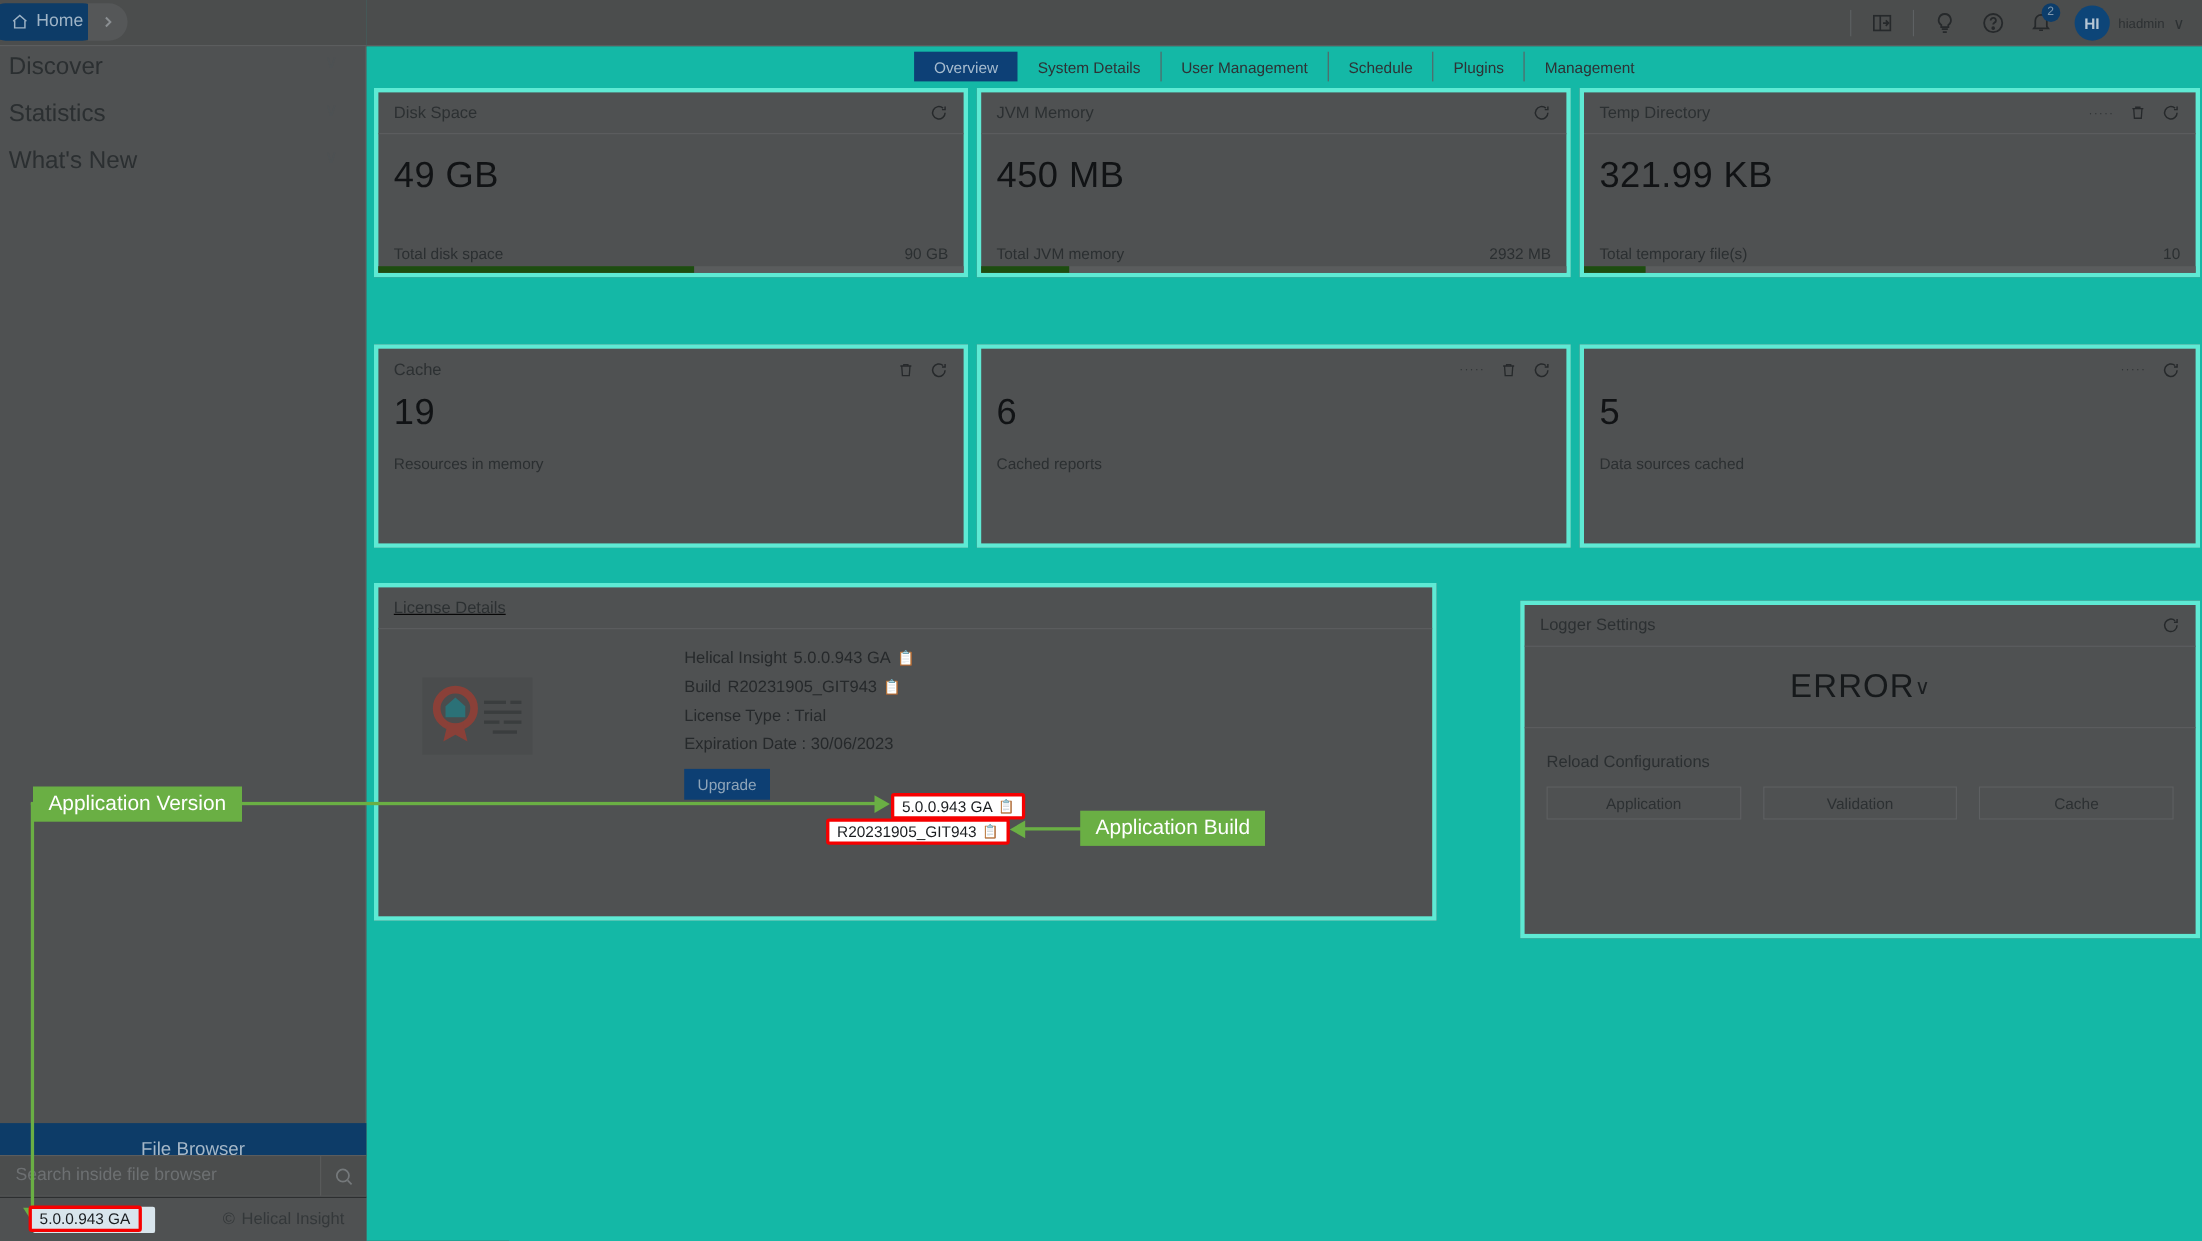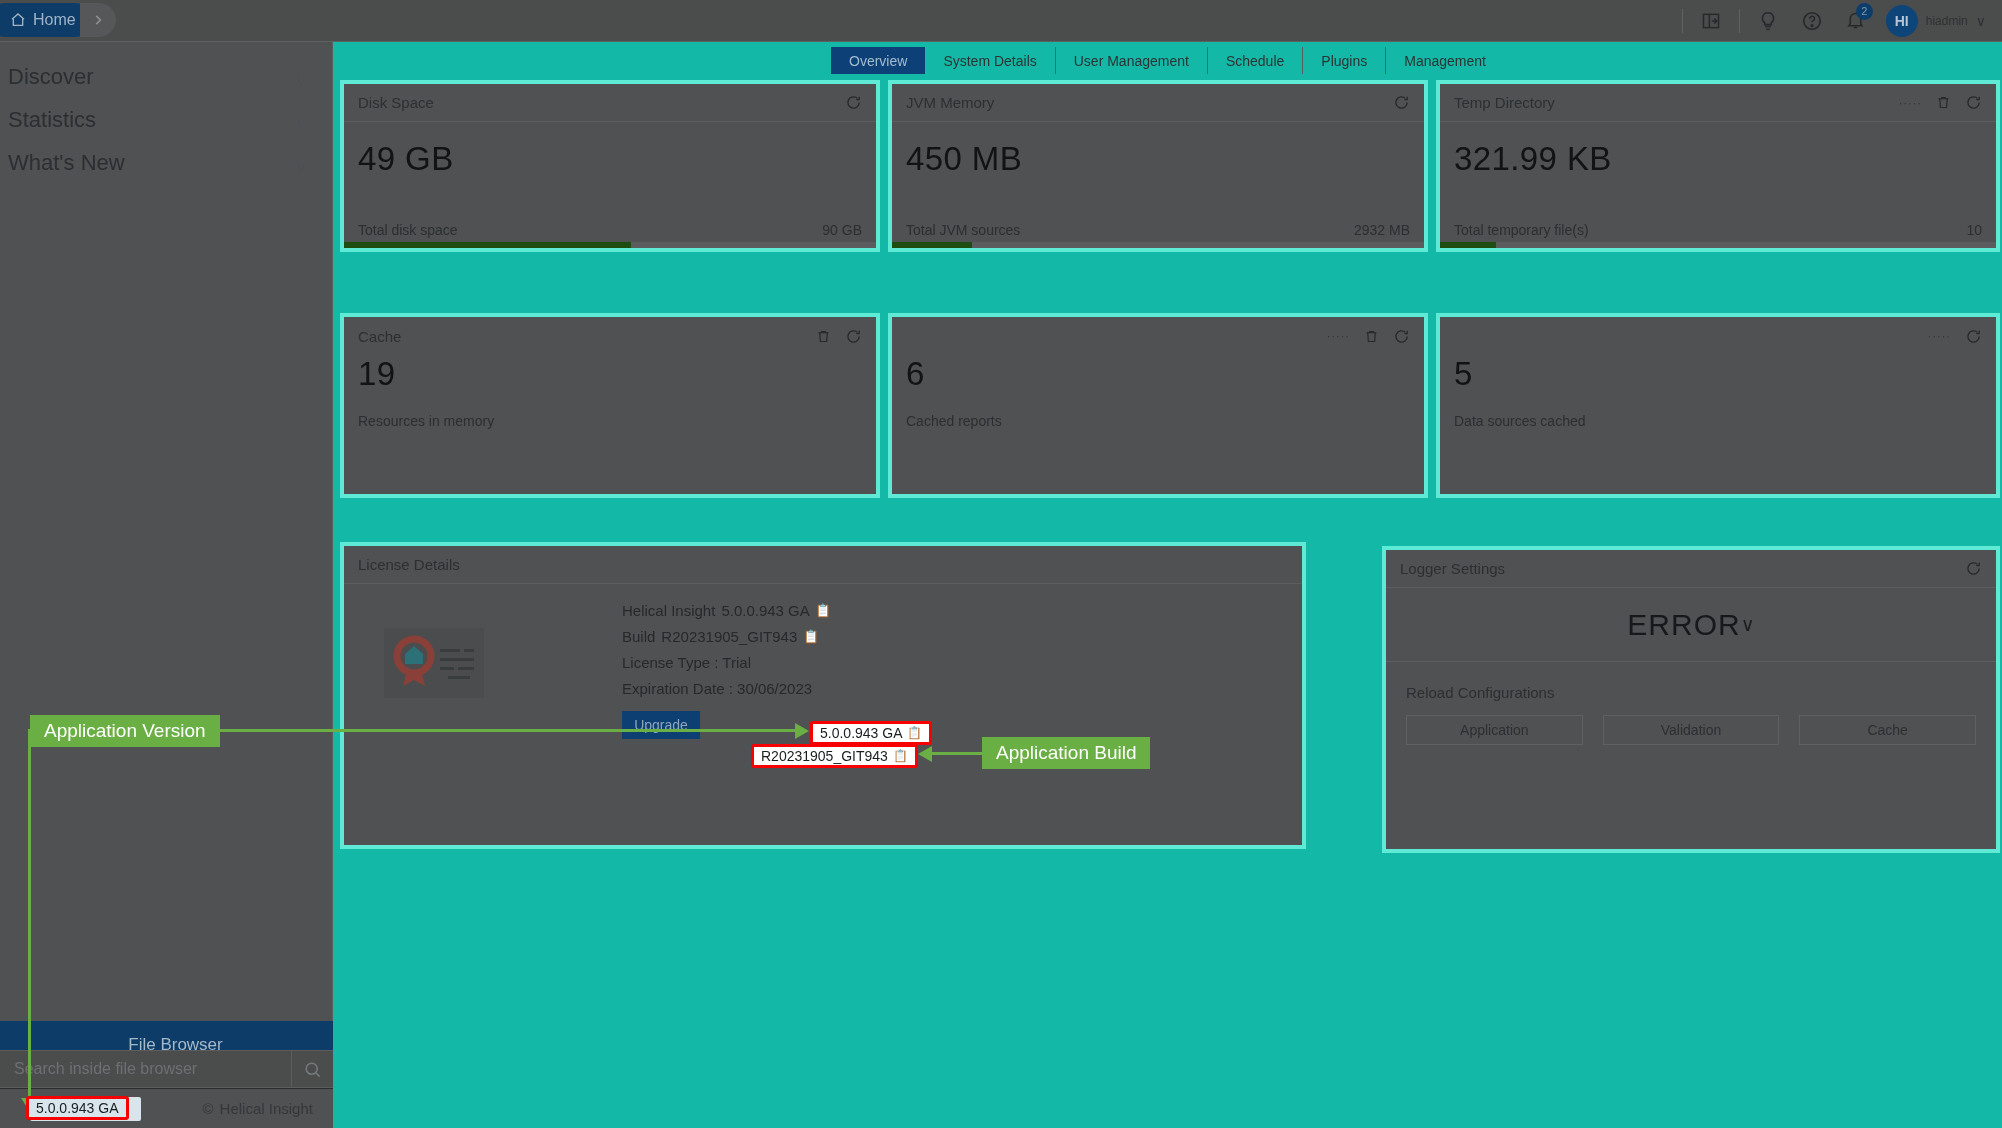--- a/index.html
+++ b/index.html
@@ -35,21 +35,21 @@
     font-size: 16px;
   }
   .crumb-chevron {
     position: absolute; left: 80px; top: 3px; height: 34px; width: 36px;
     display: flex; align-items: center; justify-content: center;
     color: #8b8f92; font-size: 19px;
     background: #555758; border-radius: 0 17px 17px 0;
   }
   .nav-group {
     position: absolute; left: 0; width: 333px; height: 43px;
-    display: flex; align-items: flex-end; justify-content: space-between;
+    display: flex; align-items: flex-start; justify-content: space-between;
     padding: 0 26px 0 8px;
     color: #2b2f31; font-size: 22px;
   }
   .nav-group .chev { color: #4d5153; font-size: 16px; }
   #nav-discover { top: 47px; }
   #nav-statistics { top: 90px; }
   #nav-whatsnew { top: 133px; }
 
   #file-browser-header {
     position: absolute; left: 0; bottom: 78px; width: 333px; height: 29px;
@@ -168,21 +168,21 @@
 
   .headless-head {
     height: 38px; display: flex; align-items: center; justify-content: flex-end;
     padding: 0 14px;
   }
   .dots { letter-spacing: 1px; font-size: 11px; color: #303436; user-select: none; }
 
   .sub-label { font-size: 14px; color: #2b2f31; padding: 8px 14px 0 14px; margin-top: 12px; }
 
   
-  #license-card { left: 0; top: 462px; width: 966px; height: 307px; }
+  #license-card { left: 0; top: 450px; width: 966px; height: 307px; text-decoration: underline; }
   #license-body { display: flex; padding: 26px 0 0 0; position: relative; height: 268px; }
   #license-img {
     width: 100px; height: 70px; margin-left: 40px; margin-top: 18px;
     background: #4a4c4d; position: relative;
   }
   #license-fields {
     position: absolute; left: 278px; top: 14px;
     font-size: 15px; color: #26292b; line-height: 26px;
   }
   .lic-row { display: flex; align-items: center; gap: 6px; height: 26px; }
@@ -363,21 +363,21 @@
           <span class="icon-btn">
             <svg width="17" height="17" viewBox="0 0 24 24" fill="none" stroke="currentColor" stroke-width="1.9">
               <path d="M20 12a8 8 0 11-2.6-5.9"></path>
                 <path d="M20 4v4h-4"></path>
             </svg>
           </span>
         </span>
       </div>
       <div class="big-value">450 MB</div>
       <div class="metric-foot">
-        <span>Total JVM sources</span>
+        <span>Total JVM memory</span>
         <span>2932 MB</span>
       </div>
       <div class="bar-track">
         <div class="bar-fill" id="bar-jvm" style="width: 15%;"></div>
       </div>
     </div>
 
     <div class="card" style="left:1096px;top:0;width:564px;height:172px">
       <div class="card-head">
         <span class="card-title">Temp Directory</span>

